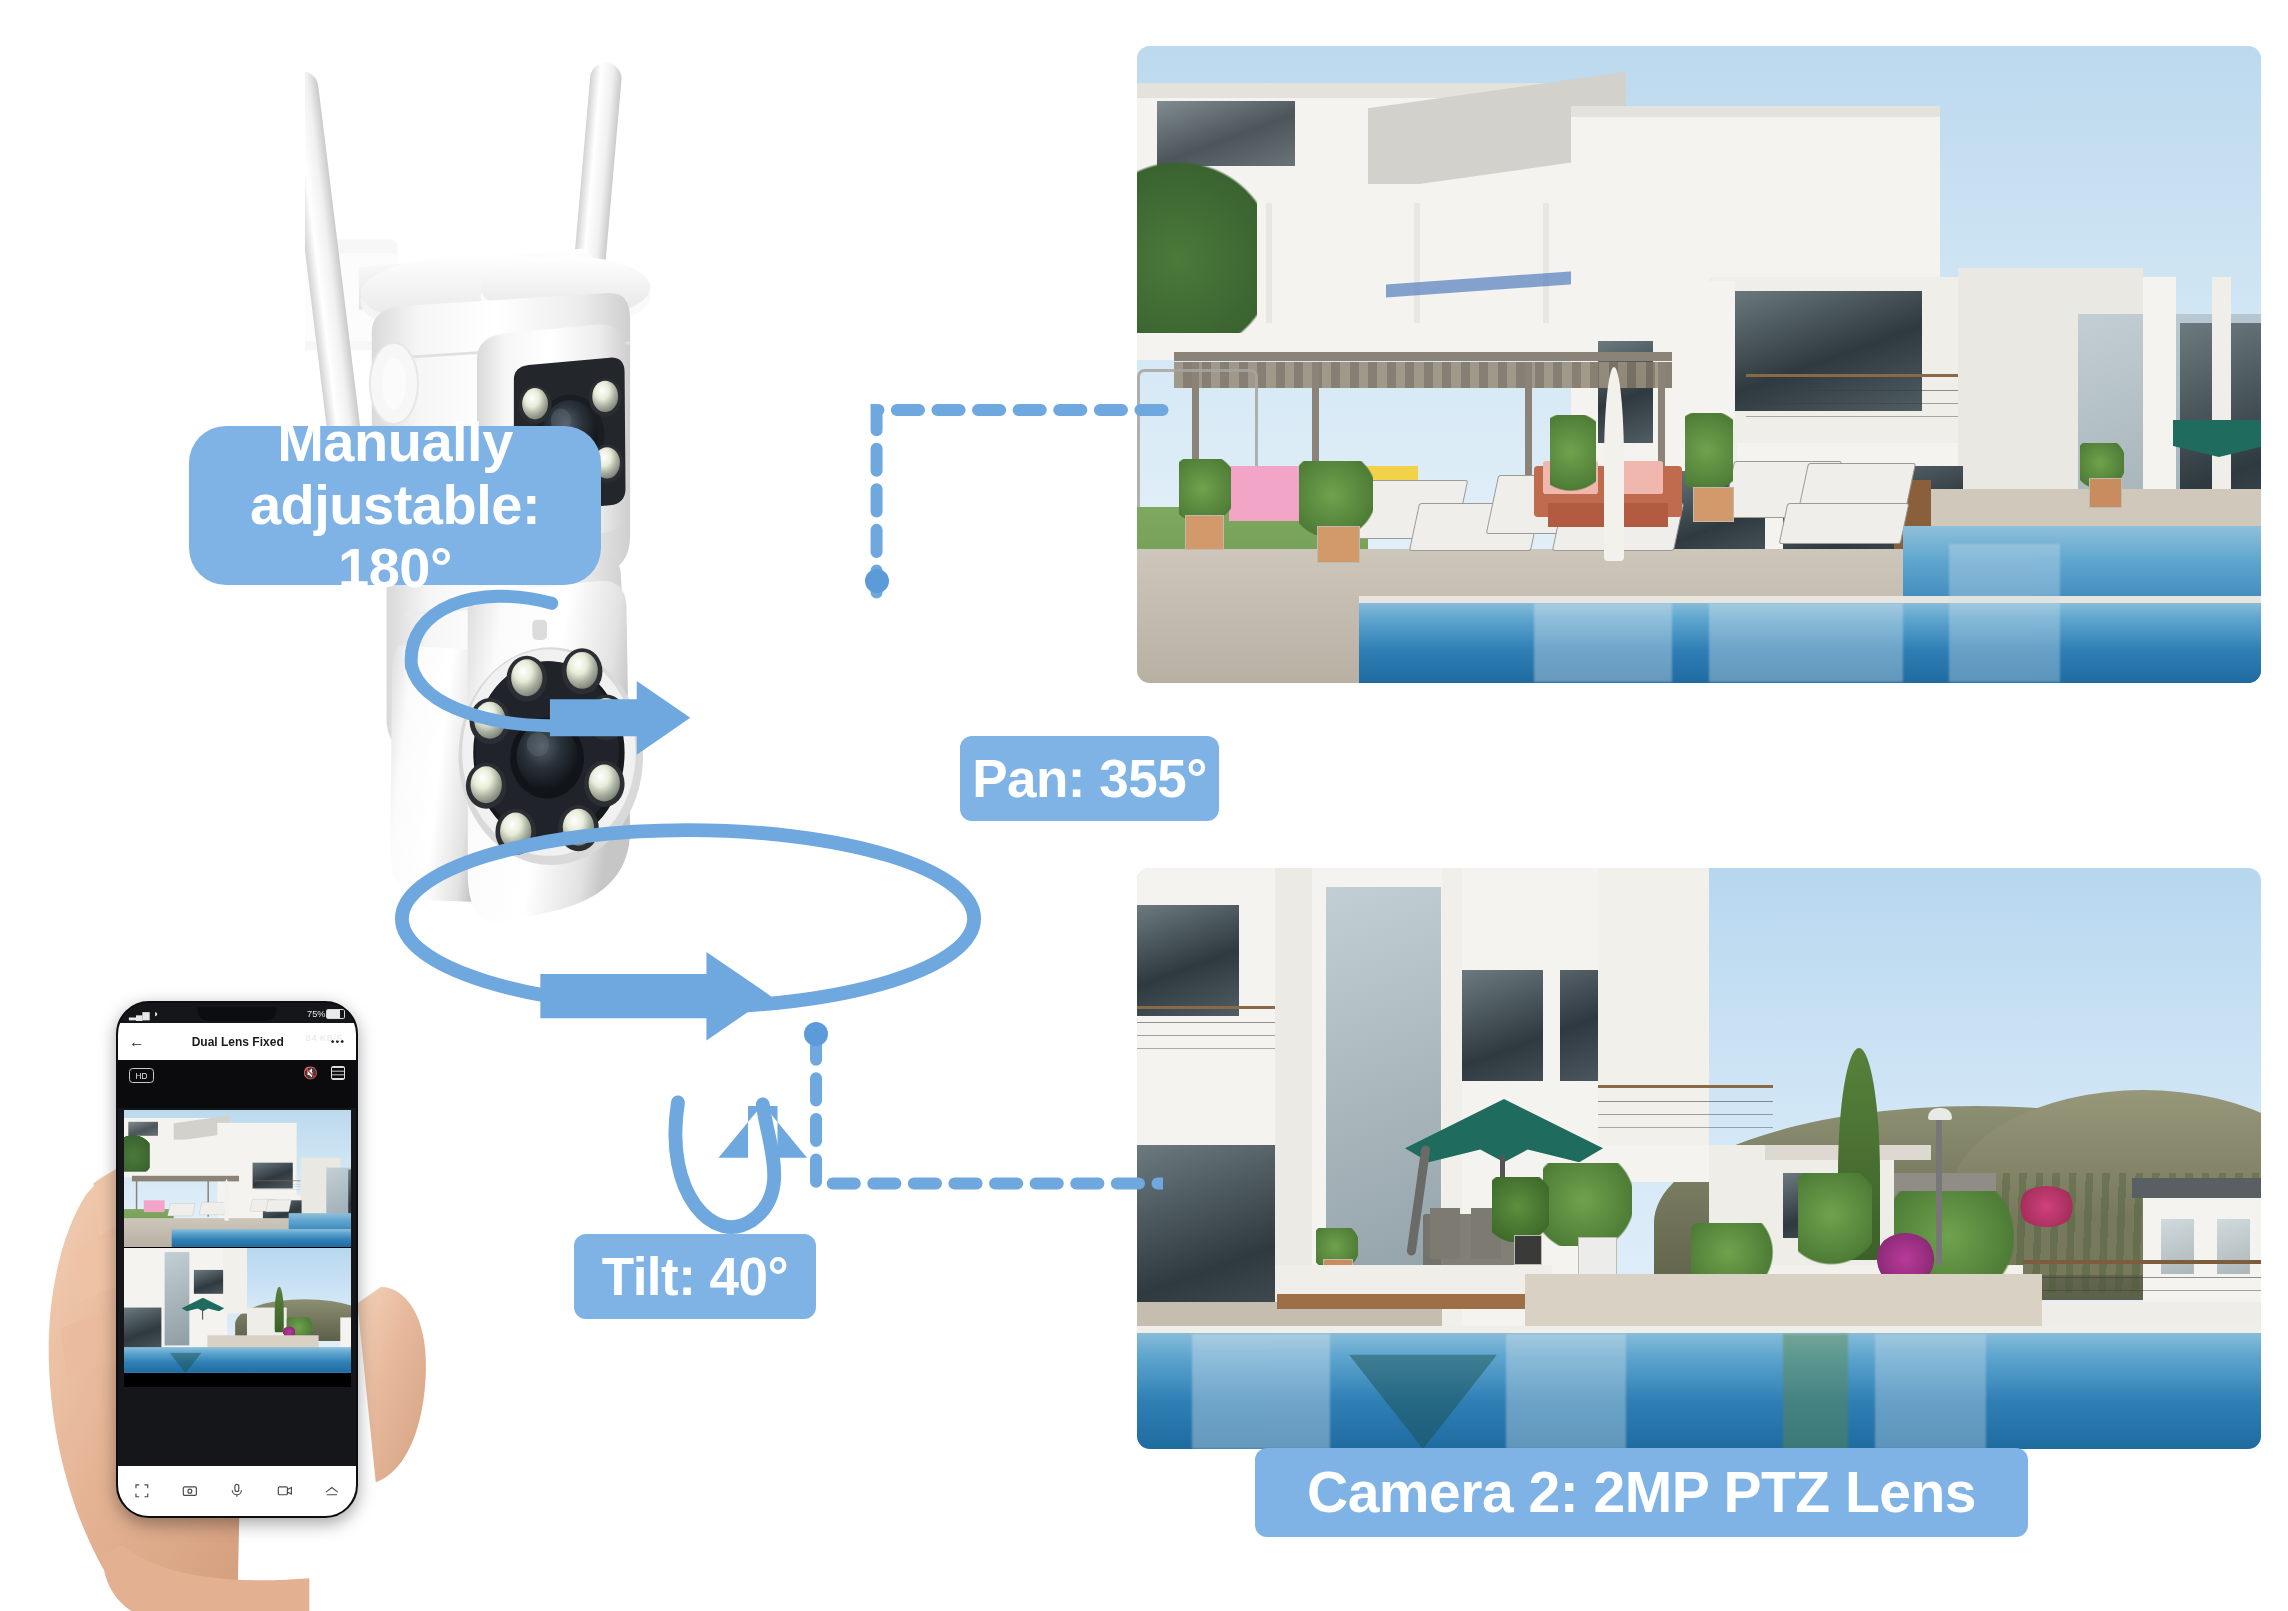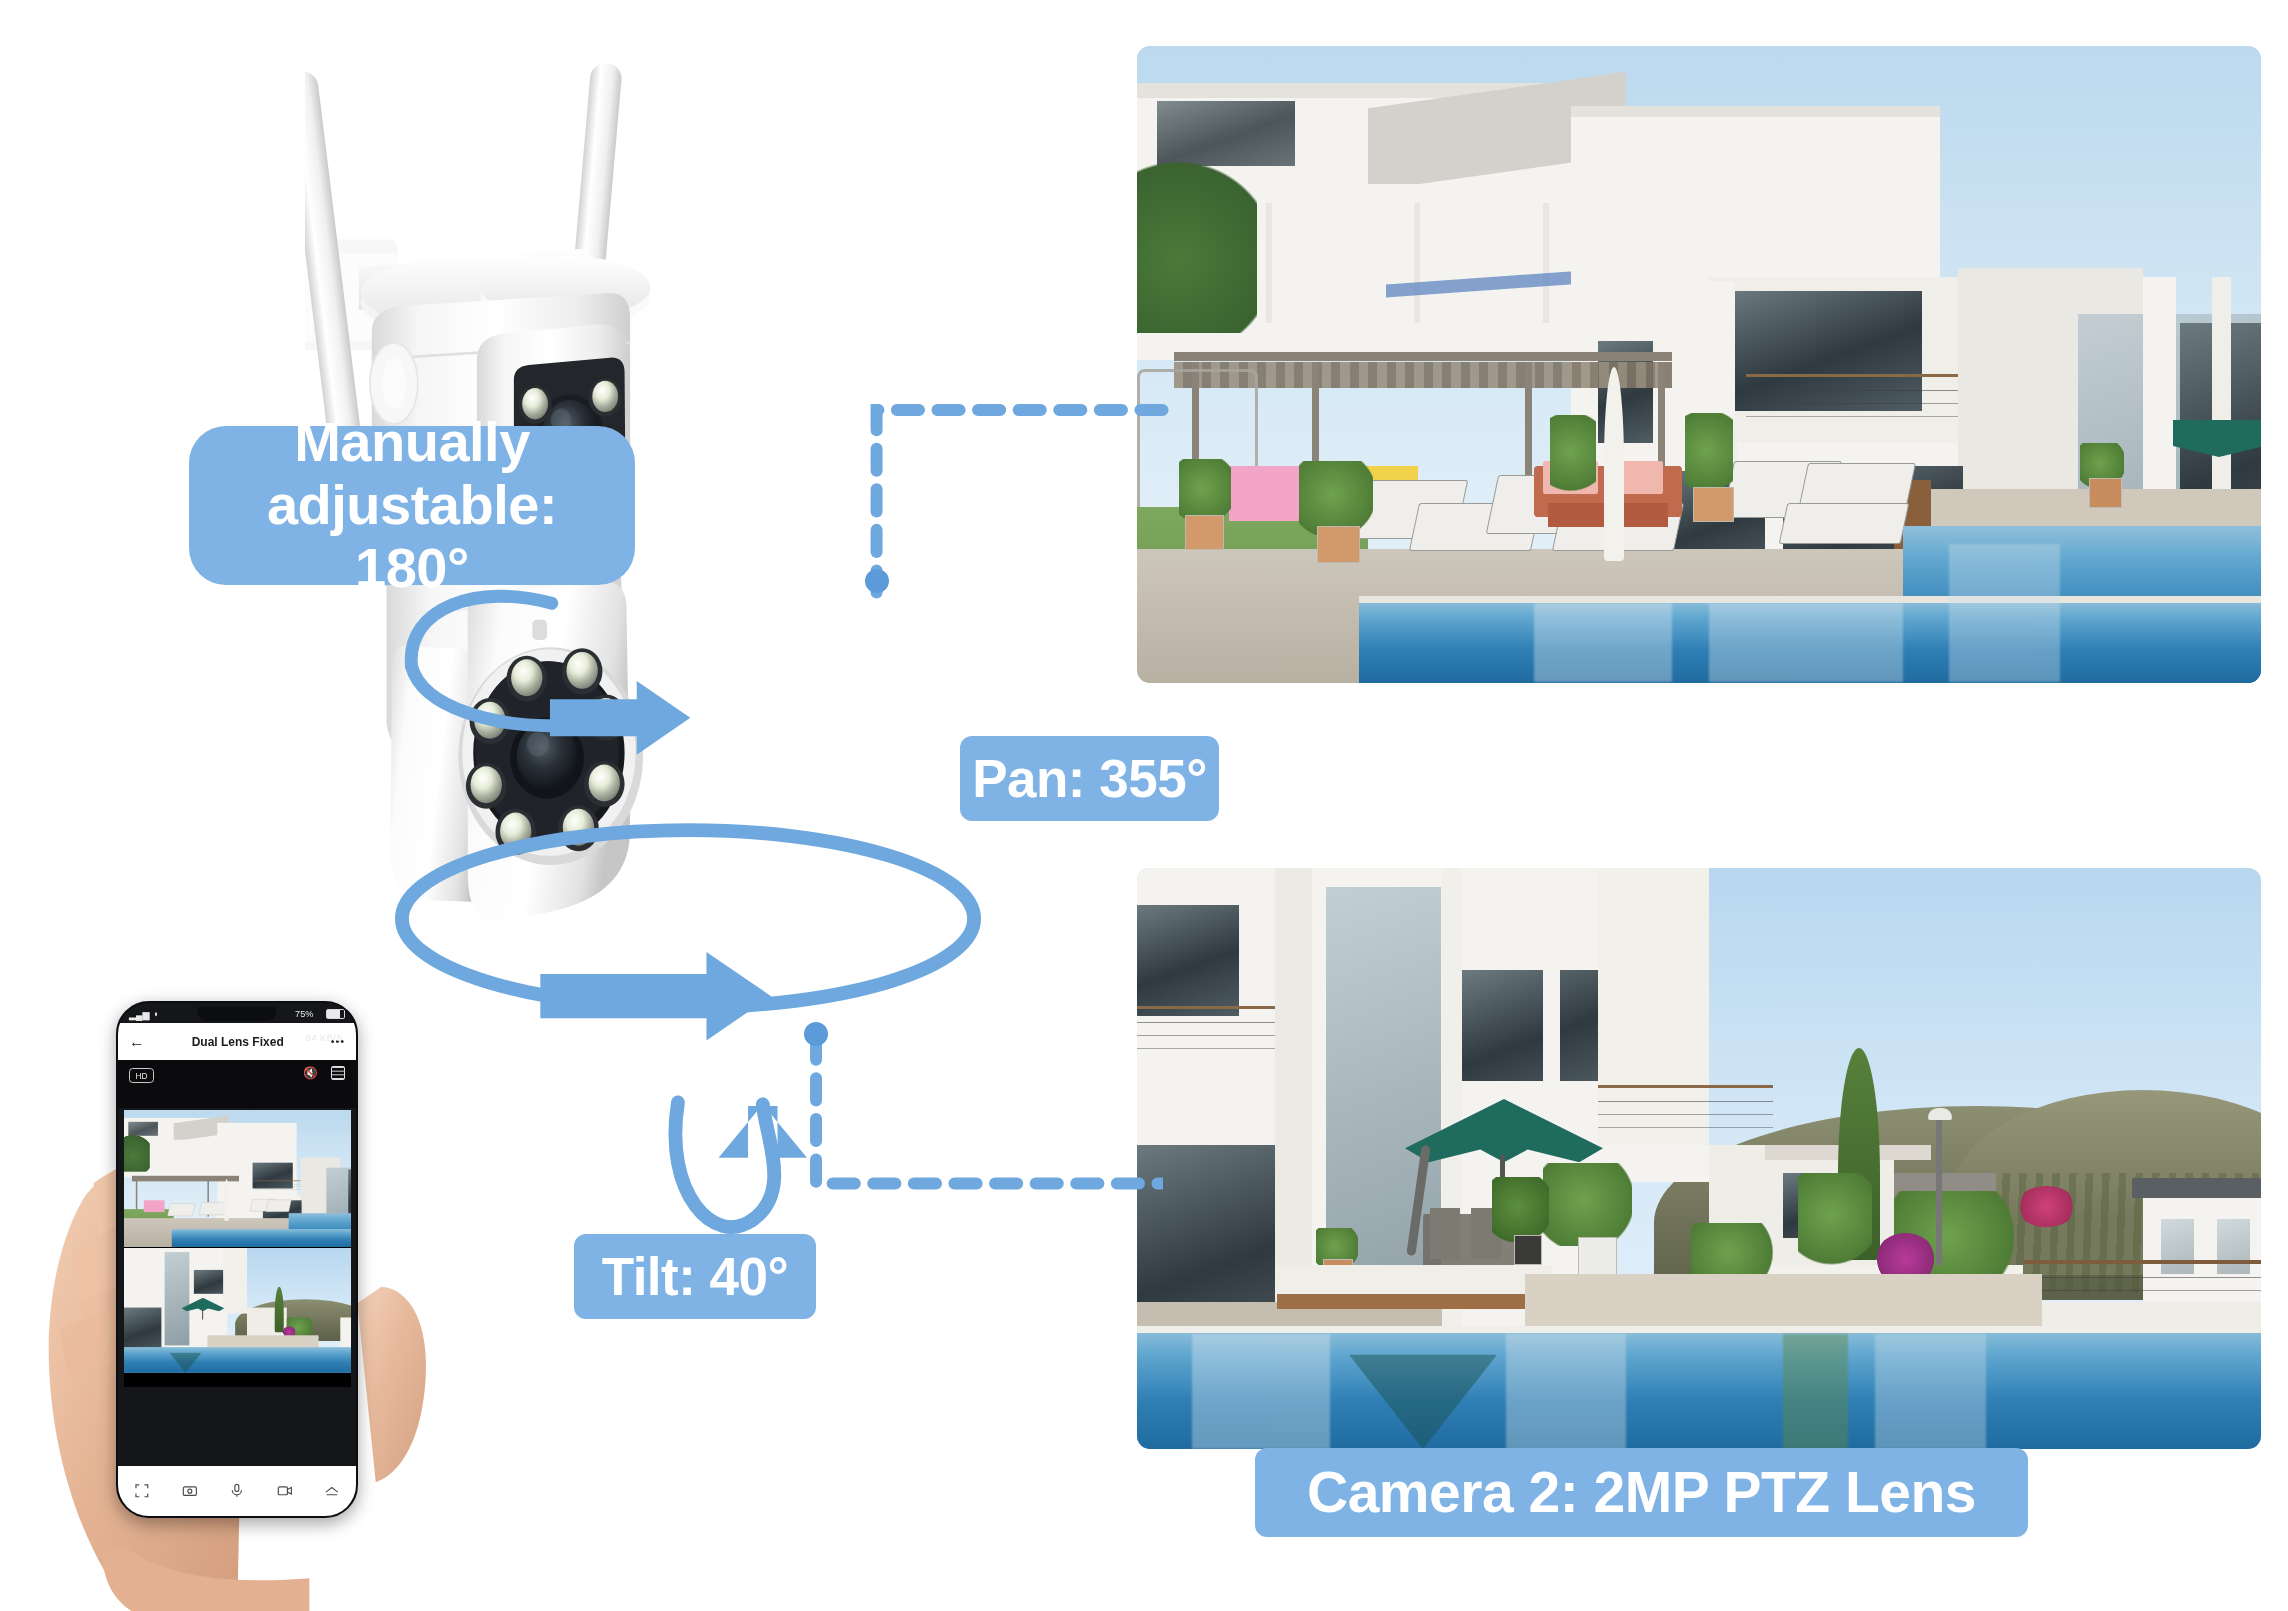--- a/index.html
+++ b/index.html
@@ -8,21 +8,21 @@
        font-family:"Liberation Sans", sans-serif;-webkit-font-smoothing:antialiased;}
 
   .stage{position:absolute;left:0;top:0;width:2289px;height:1611px;}
 
   
   .pill{position:absolute;background:#7fb2e5;border-radius:12px;
         color:#ffffff;font-weight:bold;display:flex;align-items:center;
         justify-content:center;text-align:center;line-height:1.12;
         letter-spacing:-0.5px;box-sizing:border-box;}
 
-  #pill-manual{left:189px;top:426px;width:446px;height:159px;
+  #pill-manual{left:189px;top:426px;width:412px;height:159px;
                font-size:56px;padding:0 24px;border-radius:37px;}
   #pill-pan{left:960px;top:736px;width:259px;height:85px;font-size:53px;}
   #pill-tilt{left:574px;top:1234px;width:242px;height:85px;font-size:53px;}
   #pill-cam1{left:1255px;top:706px;width:820px;height:89px;font-size:57px;}
   #pill-cam2{left:1255px;top:1448px;width:773px;height:89px;font-size:57px;}
 
   
   .photo{position:absolute;border-radius:13px;overflow:hidden;background:#cfe3f2;}
   #photo1{left:1137px;top:46px;width:1124px;height:637px;}
   #photo2{left:1137px;top:868px;width:1124px;height:581px;}
@@ -481,21 +481,21 @@
     </svg>
 
     <div class="phone">
       <div class="notch"></div>
 
       <div class="statusbar">
         <span style="display:flex;gap:3.7px;align-items:center;">
           <span style="font-size:9.2px;">▂▄▆</span>
           <span style="font-size:9.2px;">◗</span>
         </span>
-        <span style="display:flex;gap:13px;align-items:center;">
+        <span style="display:flex;gap:1px;align-items:center;">
           <span style="font-size:9.2px;">75%</span>
           <span style="display:inline-block;width:16.6px;height:8.3px;border:0.9px solid #d8d8d8;border-radius:1.8px;
                        background:linear-gradient(90deg,#e9e9e9 75%,transparent 75%);"></span>
         </span>
       </div>
 
       <div class="appbar">
         <span class="glyph">←</span>
         <span class="title">Dual Lens Fixed</span>
         <span class="glyph" style="letter-spacing:0.9px;font-size:11px;">•••</span>

